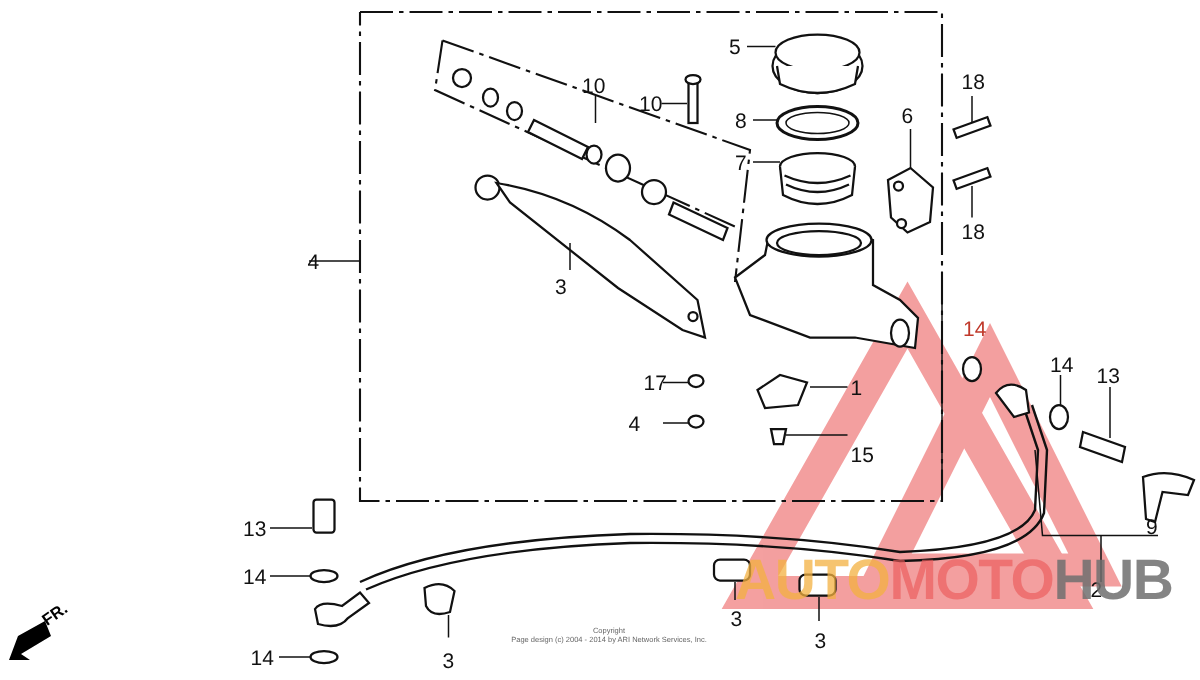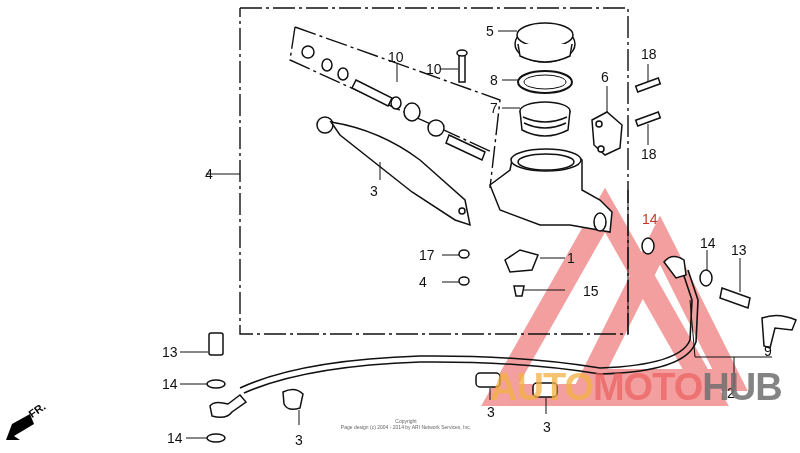--- a/index.html
+++ b/index.html
@@ -150,24 +150,24 @@
 <div class="label" style="left:490px;top:73px;">8</div>
 <div class="label" style="left:601px;top:70px;">6</div>
 <div class="label" style="left:641px;top:47px;">18</div>
 <div class="label" style="left:490px;top:101px;">7</div>
 <div class="label" style="left:641px;top:147px;">18</div>
 <div class="label" style="left:205px;top:167px;">4</div>
 <div class="label" style="left:370px;top:184px;">3</div>
 <div class="label wm-label" style="left:642px;top:212px;">14</div>
 <div class="label" style="left:700px;top:236px;">14</div>
 <div class="label" style="left:731px;top:243px;">13</div>
-<div class="label" style="left:419px;top:248px;">17</div>
+<div class="label" style="left:429px;top:248px;">17</div>
 <div class="label" style="left:567px;top:251px;">1</div>
 <div class="label" style="left:419px;top:275px;">4</div>
-<div class="label" style="left:567px;top:284px;margin-left:16px;">15</div>
+<div class="label" style="left:567px;top:296px;">15</div>
 <div class="label" style="left:764px;top:344px;">9</div>
 <div class="label" style="left:162px;top:345px;">13</div>
 <div class="label" style="left:162px;top:377px;">14</div>
 <div class="label" style="left:727px;top:386px;">2</div>
 <div class="label" style="left:487px;top:405px;">3</div>
 <div class="label" style="left:167px;top:431px;">14</div>
 <div class="label" style="left:295px;top:433px;">3</div>
 <div class="label" style="left:543px;top:420px;">3</div>
 
 <div id="fr">FR.</div>

